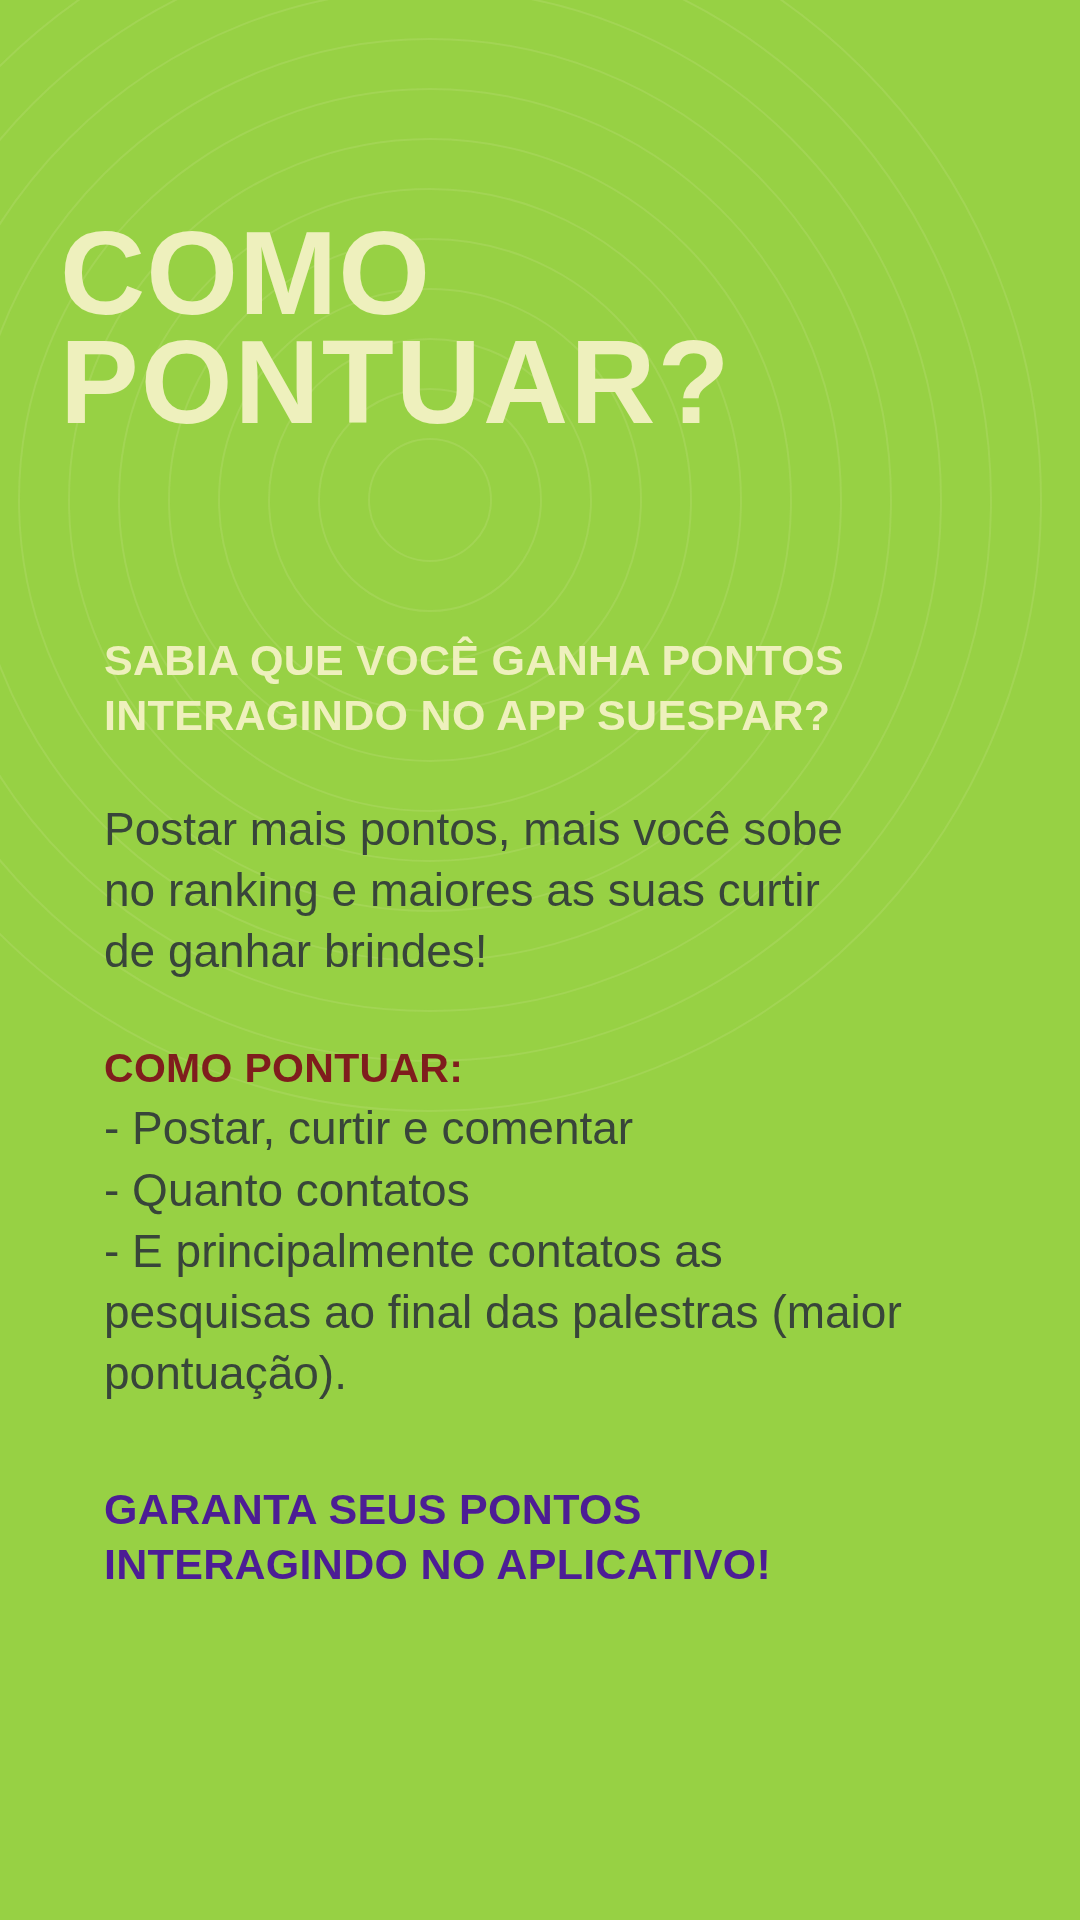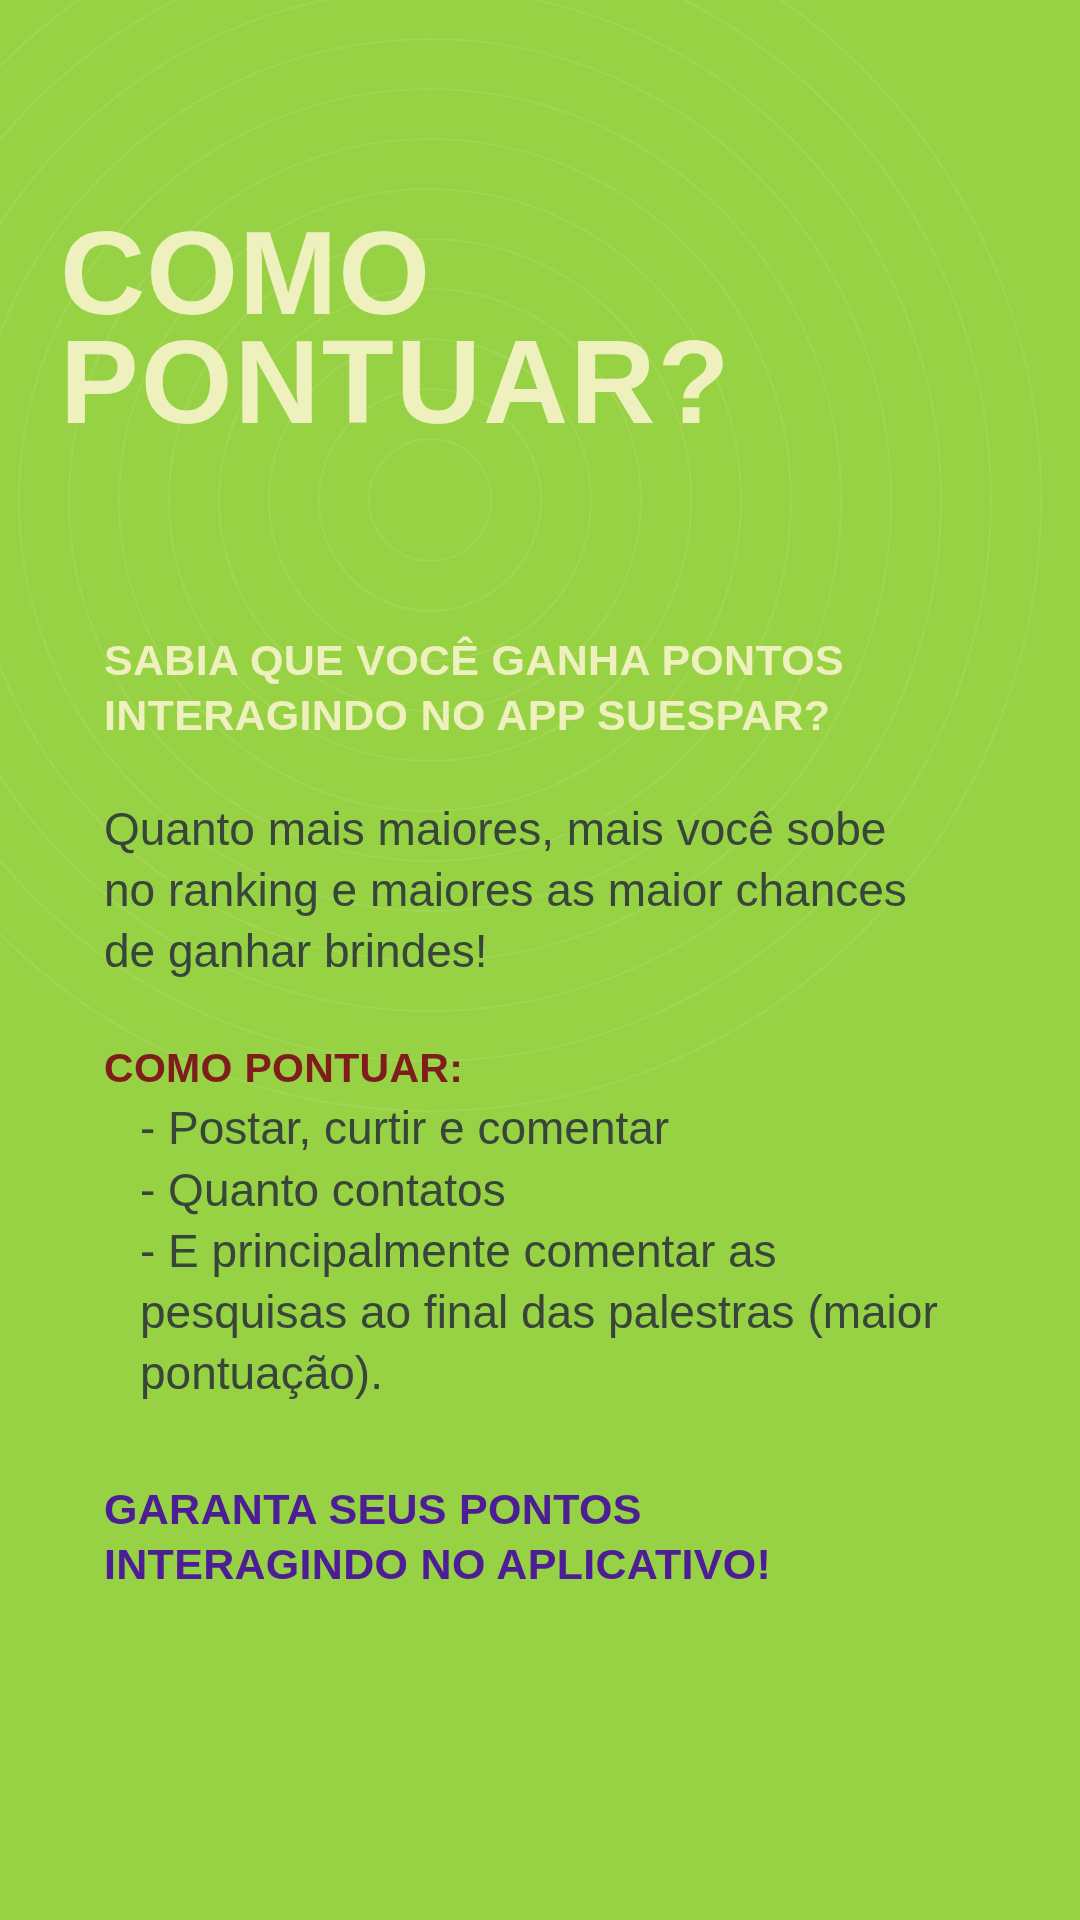--- a/index.html
+++ b/index.html
@@ -94,21 +94,20 @@
 
   .bullets {
     color: #38453a;
     font-size: 46px;
     line-height: 1.33;
     margin-top: 6px;
     font-weight: 400;
   }
   .bullets .bl {
     display: block;
-    margin-left: 36px;
   }
 
   .closing {
     color: #4c1d95;
     font-weight: 700;
     font-size: 43px;
     line-height: 1.28;
     letter-spacing: 0.3px;
     text-transform: uppercase;
     margin-top: 78px;
@@ -143,31 +142,31 @@
   </h1>
 
   <div class="body-block">
 
     <div class="headline">
       <span class="hl">SABIA QUE VOCÊ GANHA PONTOS</span>
       <span class="hl">INTERAGINDO NO APP SUESPAR?</span>
     </div>
 
     <div class="paragraph">
-      <span class="pl">Quanto mais maiores, mais você sobe</span>
-      <span class="pl">no ranking e maiores as maior chances</span>
+      <span class="pl">Postar mais pontos, mais você sobe</span>
+      <span class="pl">no ranking e maiores as suas curtir</span>
       <span class="pl">de ganhar brindes!</span>
     </div>
 
     <div class="sub-label">COMO PONTUAR:</div>
 
     <div class="bullets">
       <span class="bl">- Postar, curtir e comentar</span>
       <span class="bl">- Quanto contatos</span>
-      <span class="bl">- E principalmente comentar as</span>
+      <span class="bl">- E principalmente contatos as</span>
       <span class="bl">pesquisas ao final das palestras (maior</span>
       <span class="bl">pontuação).</span>
     </div>
 
     <div class="closing">
       <span class="cl">GARANTA SEUS PONTOS</span>
       <span class="cl">INTERAGINDO NO APLICATIVO!</span>
     </div>
 
   </div>

